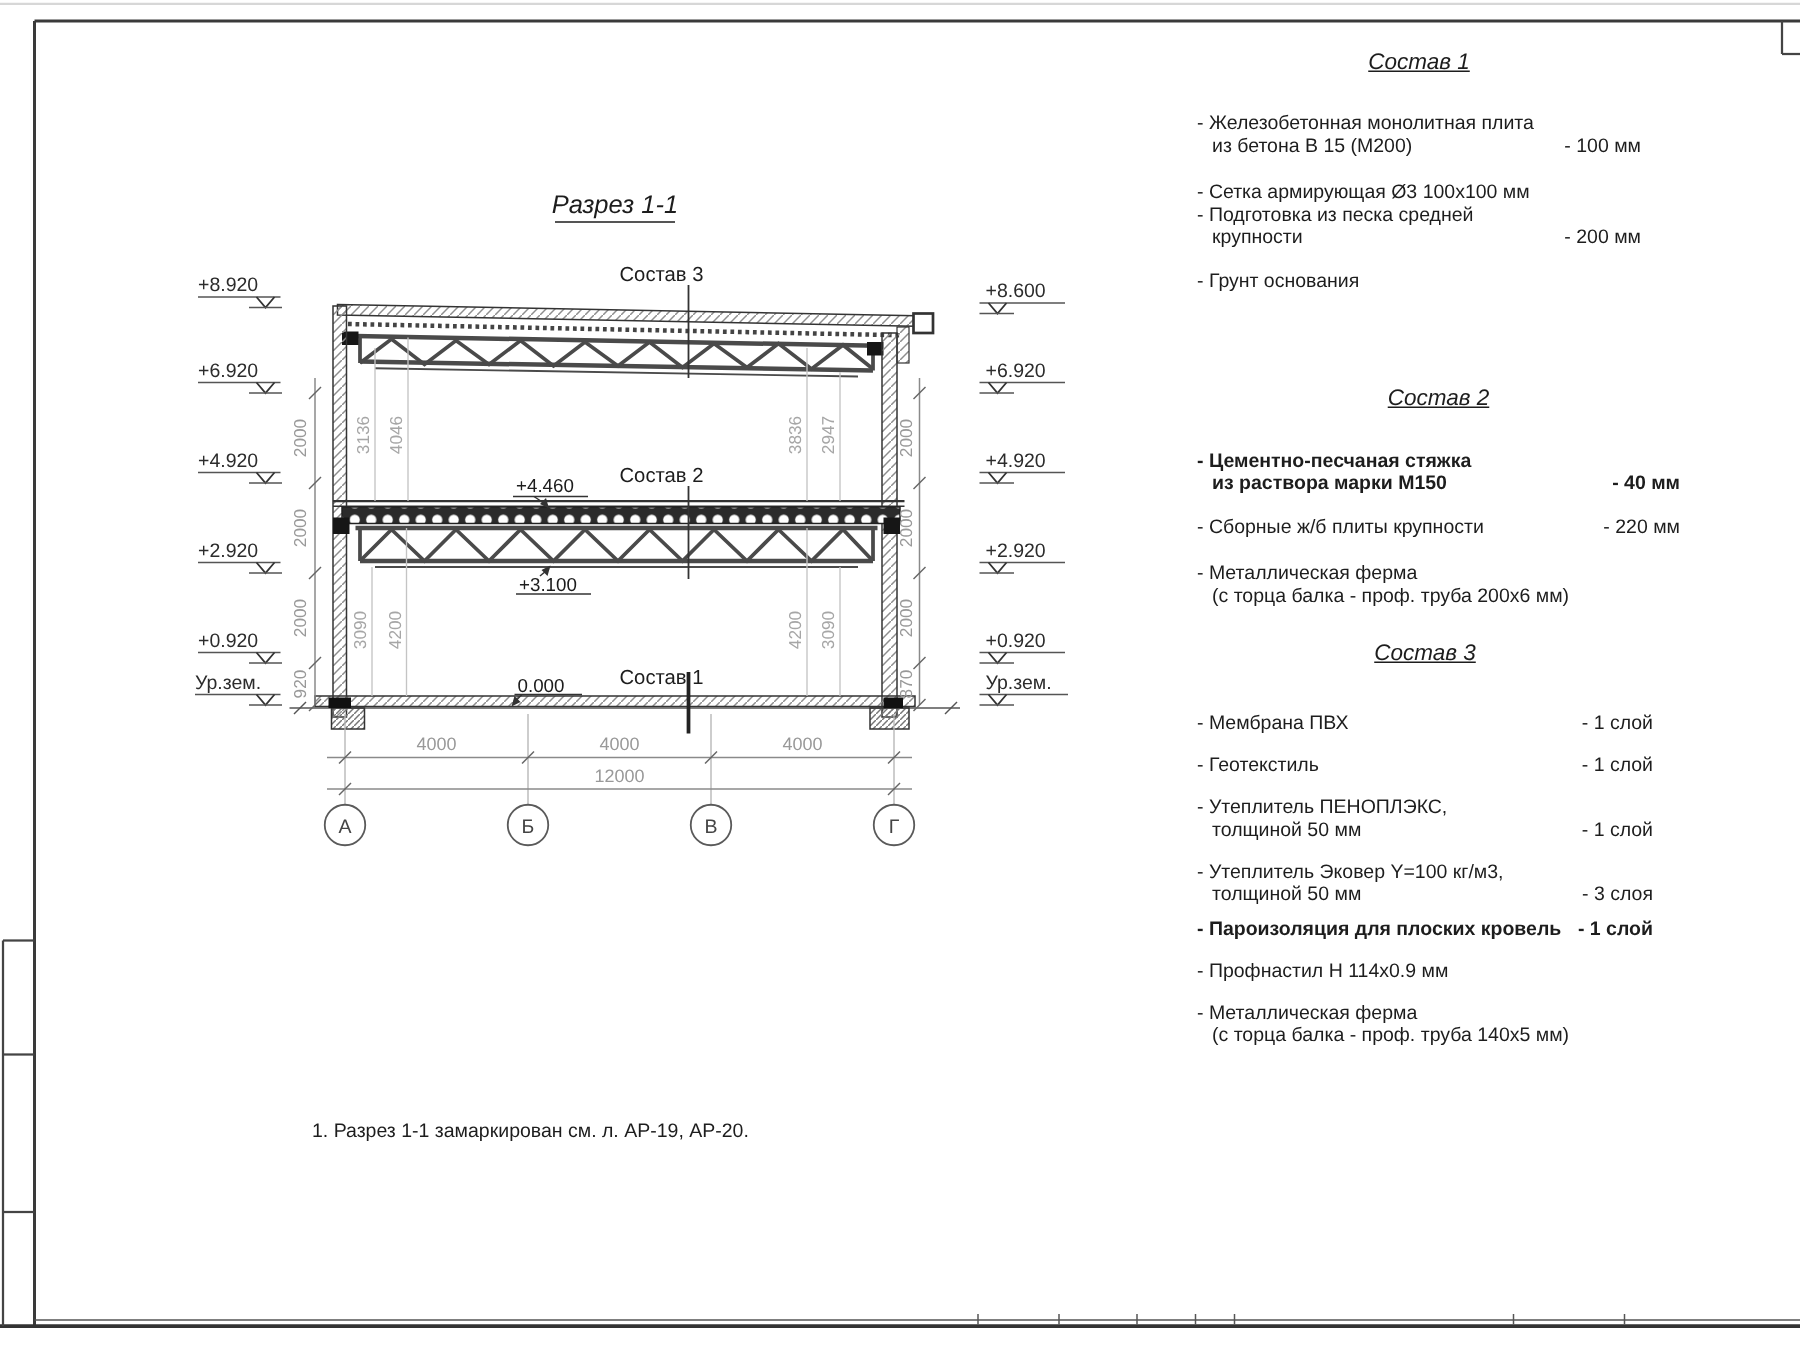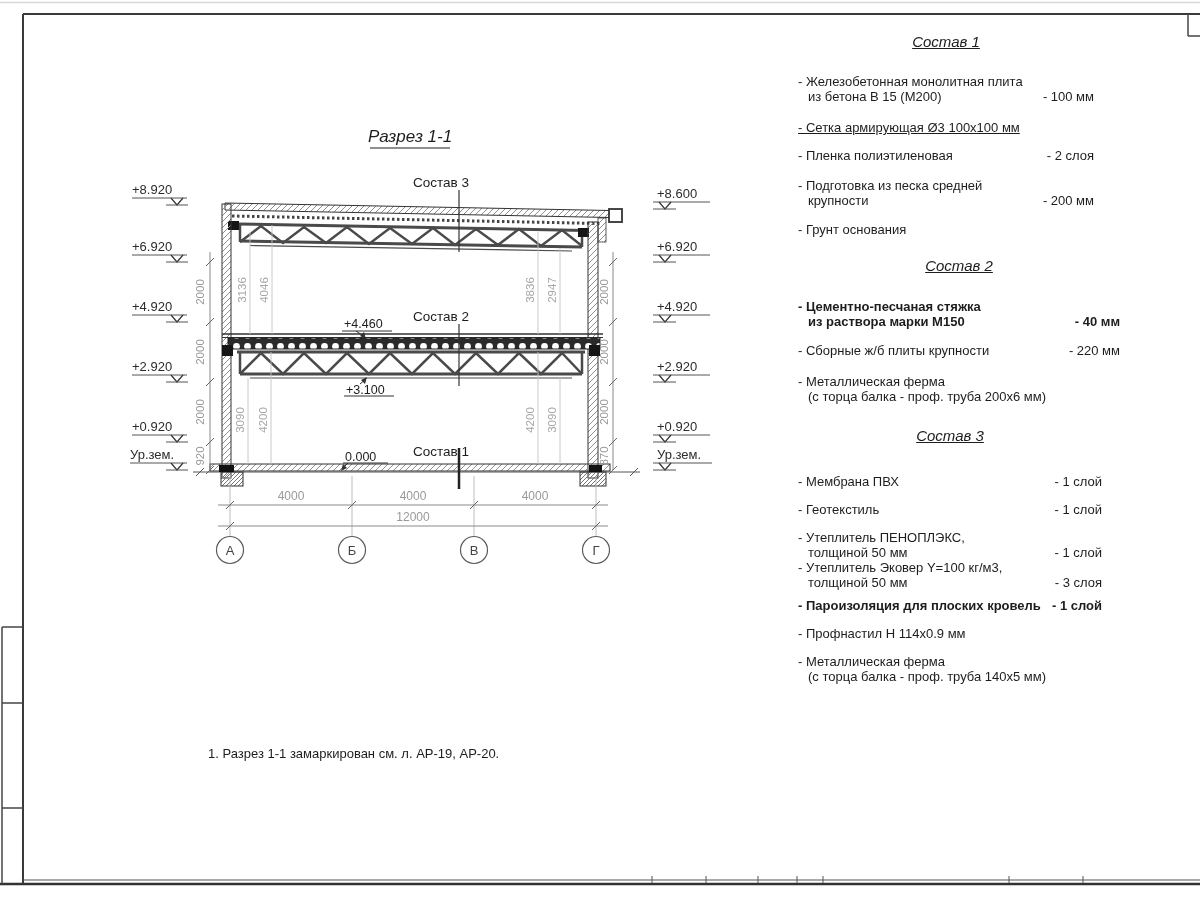--- a/index.html
+++ b/index.html
@@ -300,27 +300,23 @@
 <div class="panel">
 
   <div class="sec" style="top:34px;width:296px;">
     <div class="sec-h">Состав 1</div>
     <div class="items">
       <div class="item" style="margin-bottom:16px;">
         <span class="txt">- Железобетонная  монолитная плита
 из бетона В 15 (М200)</span>
         <span class="val">- 100 мм</span>
       </div>
-      <div class="item" style="margin-bottom:13px;text-decoration:underline;">
+      <div class="item" style="">
         <span class="txt">- Сетка армирующая Ø3 100х100 мм</span>
         <span class="val"></span>
-      </div>
-      <div class="item" style="margin-bottom:15px;">
-        <span class="txt">- Пленка полиэтиленовая</span>
-        <span class="val">-  2 слоя</span>
       </div>
       <div class="item" style="margin-bottom:14px;">
         <span class="txt">- Подготовка из песка средней
 крупности</span>
         <span class="val">- 200 мм</span>
       </div>
       <div class="item">
         <span class="txt">- Грунт основания</span>
         <span class="val"></span>
       </div>
@@ -351,21 +347,21 @@
     <div class="sec-h">Состав 3</div>
     <div class="items" style="margin-top:31px;">
       <div class="item" style="margin-bottom:13px;">
         <span class="txt">- Мембрана ПВХ</span>
         <span class="val">- 1 слой</span>
       </div>
       <div class="item" style="margin-bottom:13px;">
         <span class="txt">- Геотекстиль</span>
         <span class="val">- 1 слой</span>
       </div>
-      <div class="item" style="margin-bottom:0;">
+      <div class="item" style="margin-bottom:13px;">
         <span class="txt">- Утеплитель ПЕНОПЛЭКС,
 толщиной 50 мм</span>
         <span class="val">- 1 слой</span>
       </div>
       <div class="item" style="margin-bottom:8px;">
         <span class="txt">- Утеплитель Эковер Y=100 кг/м3,
 толщиной 50 мм</span>
         <span class="val">- 3 слоя</span>
       </div>
       <div class="item" style="margin-bottom:13px;font-weight:bold;">

